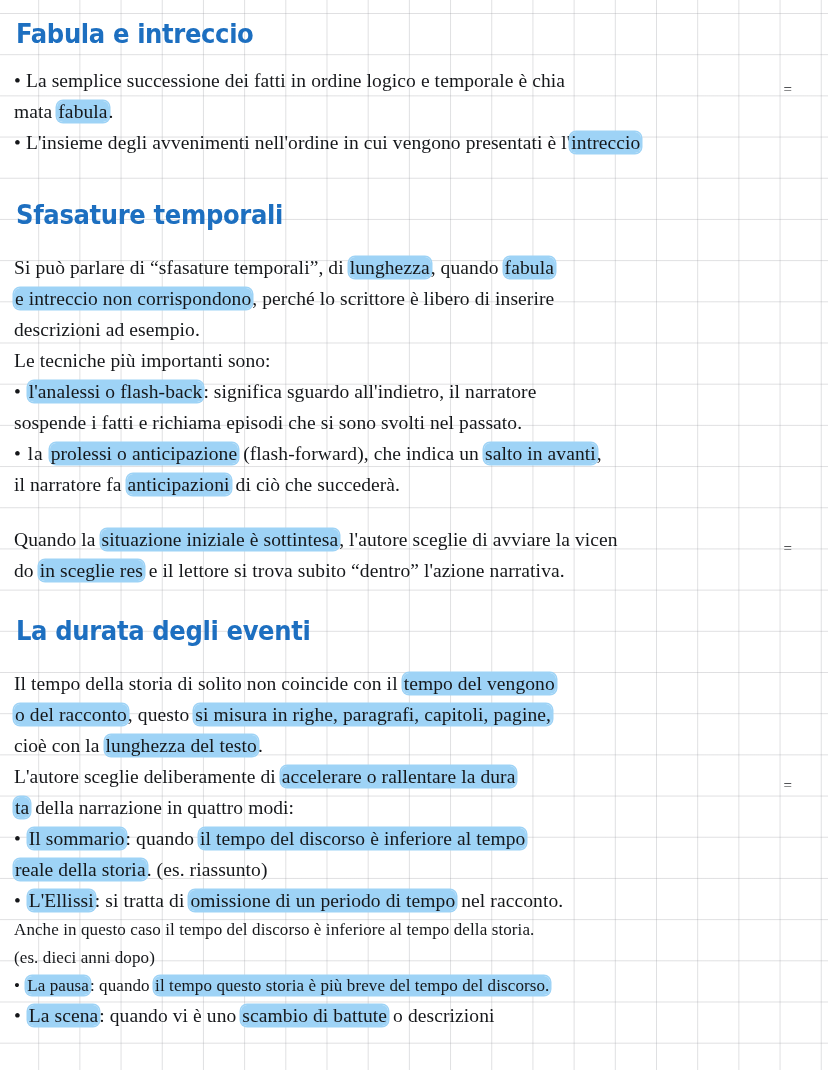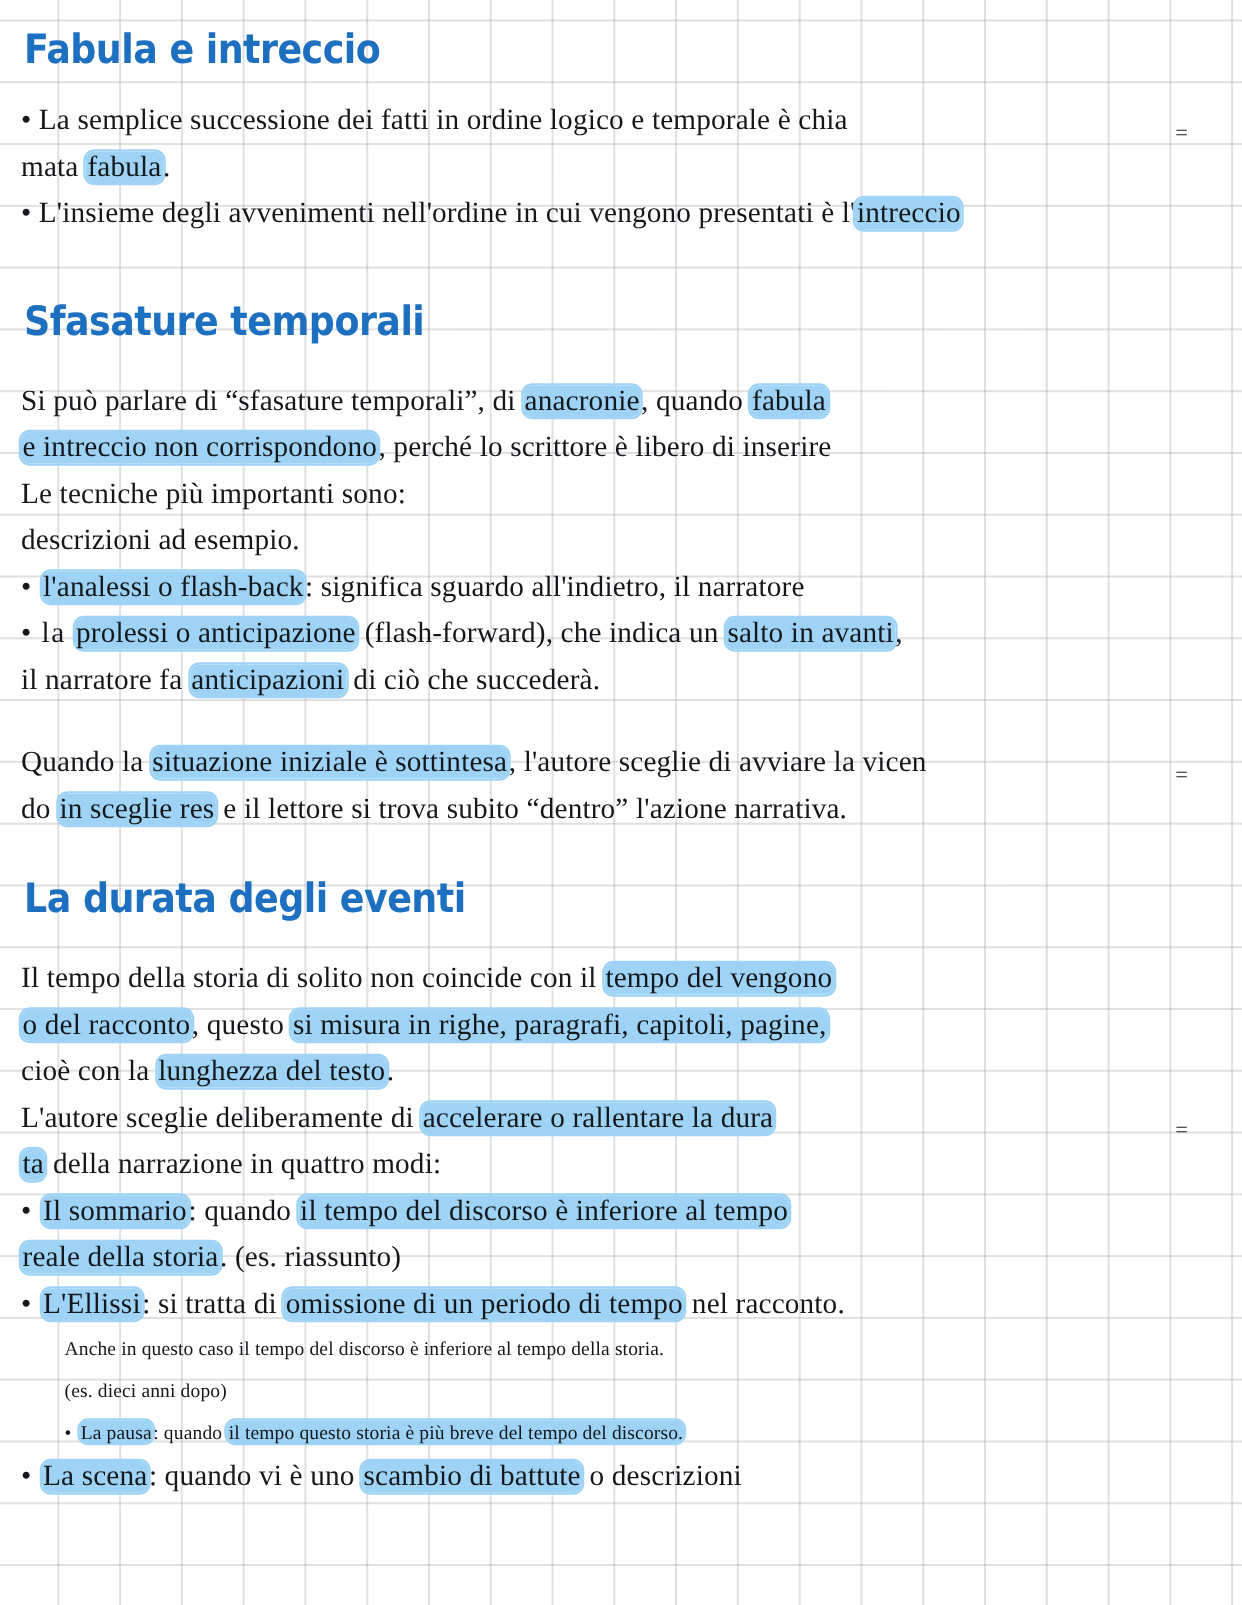--- a/index.html
+++ b/index.html
@@ -55,23 +55,22 @@
   
   .hw {
     font-family: Liberation Serif, serif;
     color: #15171a;
     font-size: 19.5px;
     line-height: 31px;
     letter-spacing: 0.1px;
     white-space: nowrap;
   }
   .hw.small {
-    font-size: 13px;
+    font-size: 17px;
     line-height: 28px;
-    margin-left: 29px;
   }
   .blk { margin: 0; padding: 0; }
 
   .line {
     position: relative;
     white-space: nowrap;
     min-height: 1px;
   }
 
   .bullet { letter-spacing: 1px; }
@@ -117,33 +116,36 @@
         <span>• L'insieme degli  avvenimenti nell'ordine in cui vengono presentati è l'</span><span class="hl">intreccio</span>
       </div>
     </div>
 
     <h2 class="heading h-sfasat">Sfasature temporali</h2>
 
     <div class="gap-lg"></div>
 
     <div class="hw blk">
       <div class="line">
-        <span>Si può parlare di “sfasature temporali”, di </span><span class="hl">anacronie</span><span>, quando </span><span class="hl">fabula</span>
+        <span>Si può parlare di “sfasature temporali”, di </span><span class="hl">lunghezza</span><span>, quando </span><span class="hl">fabula</span>
       </div>
       <div class="line">
         <span class="hl">e intreccio non corrispondono</span><span>, perché lo scrittore è libero di inserire</span>
       </div>
       <div class="line">
+        <span>descrizioni ad esempio.</span>
+      </div>
+      <div class="line">
         <span>Le tecniche più importanti sono:</span>
       </div>
       <div class="line">
-        <span>descrizioni ad esempio.</span>
-      </div>
-      <div class="line">
         <span class="bullet">• </span><span class="hl">l'analessi o flash-back</span><span>: significa sguardo all'indietro, il narratore</span>
+      </div>
+      <div class="line">
+        <span>sospende i fatti e richiama episodi che si sono svolti nel passato.</span>
       </div>
       <div class="line">
         <span class="bullet">• la </span><span class="hl">prolessi o anticipazione</span><span> (flash-forward), che indica un </span><span class="hl">salto in avanti</span><span>,</span>
       </div>
       <div class="line">
         <span>il narratore fa </span><span class="hl">anticipazioni</span><span> di ciò che succederà.</span>
       </div>
 
       <div class="gap-lg"></div>
 

